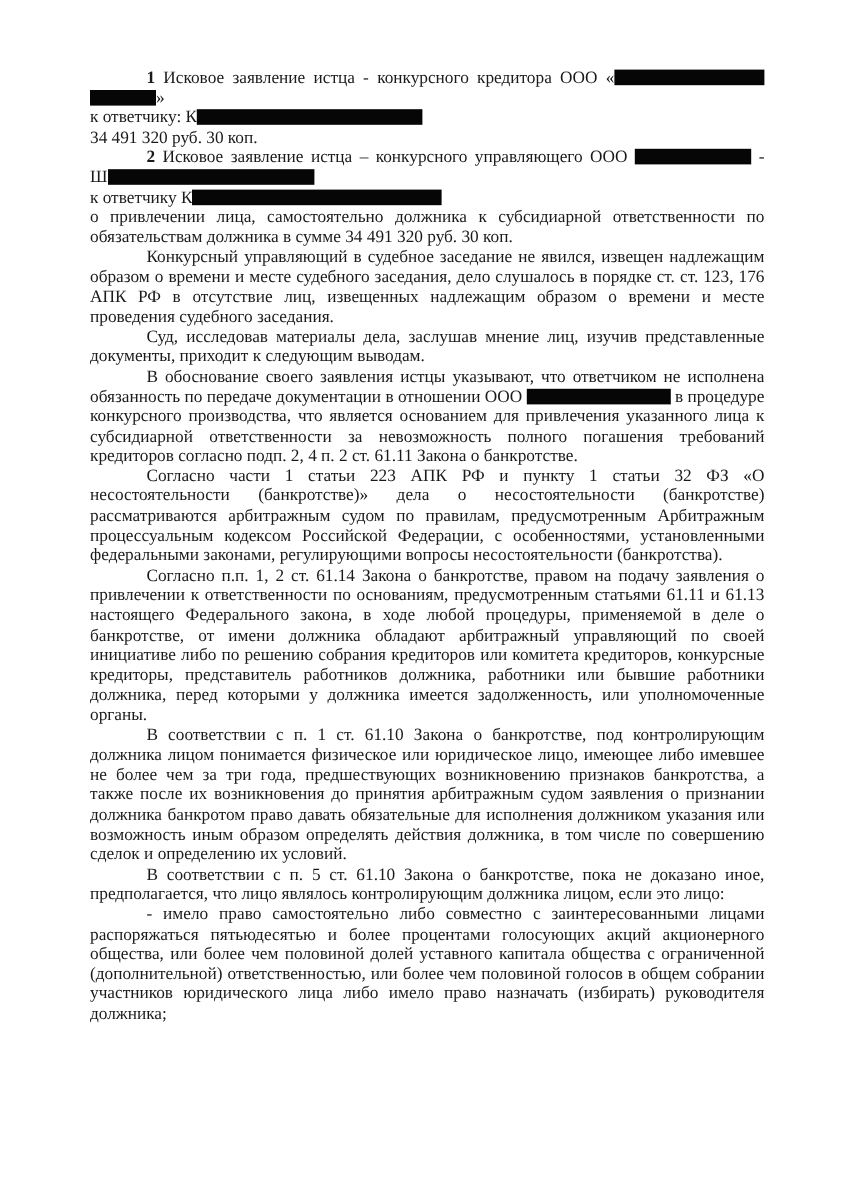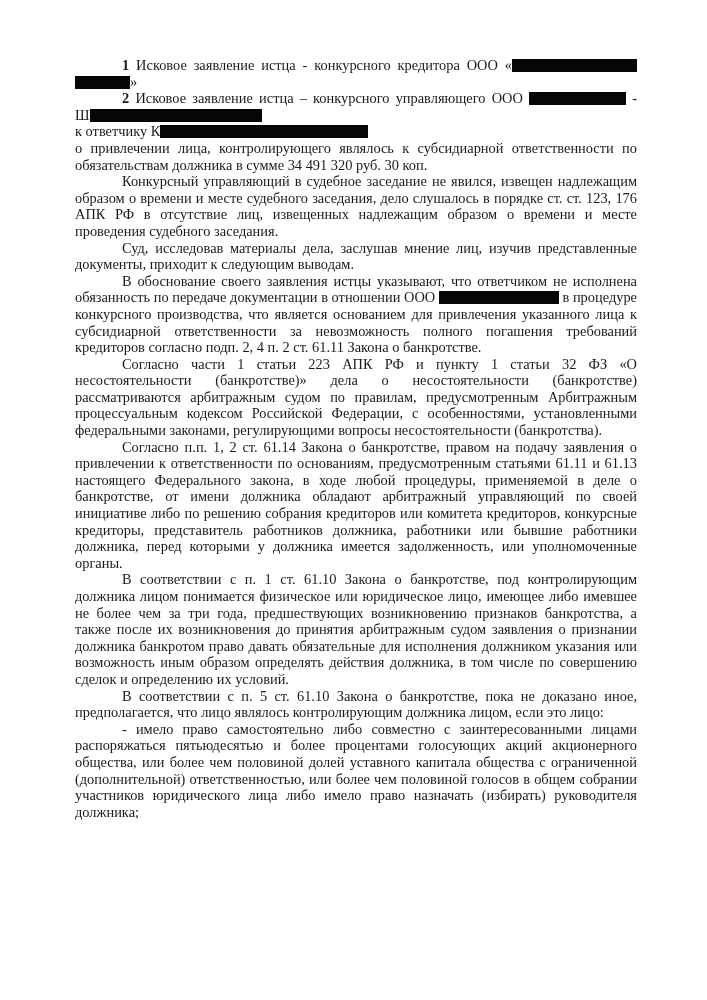--- a/index.html
+++ b/index.html
@@ -36,24 +36,26 @@
     vertical-align: -2px;
   }
 </style>
 </head>
 <body>
 
 <div class="page">
   <div class="text-block">
       <p class="line indent fill"><span class="bold-num">1</span><span> Исковое заявление истца - конкурсного кредитора ООО «</span><span class="redact" style="width: 125px; background: rgb(6, 6, 6);"></span></p>
       <p class="line"><span class="redact" style="width: 55px; background: rgb(6, 6, 6);"></span><span>»</span></p>
+      <p class="line"><span>к ответчику: К</span><span class="redact" style="width: 188px; background: rgb(6, 6, 6);"></span></p>
+      <p class="line"><span>34 491 320 руб. 30 коп.</span></p>
       <p class="line indent fill"><span class="bold-num">2</span><span> Исковое заявление истца – конкурсного управляющего ООО </span><span class="redact" style="width: 97px; background: rgb(6, 6, 6);"></span><span> -</span></p>
       <p class="line"><span>Ш</span><span class="redact" style="width: 172px; background: rgb(6, 6, 6);"></span></p>
       <p class="line"><span>к ответчику К</span><span class="redact" style="width: 208px; background: rgb(6, 6, 6);"></span></p>
-      <p class="line fill"><span>о привлечении лица, контролирующего являлось к субсидиарной ответственности по</span></p>
+      <p class="line fill"><span>о привлечении лица, самостоятельно должника к субсидиарной ответственности по</span></p>
       <p class="line"><span>обязательствам должника в сумме 34 491 320 руб. 30 коп.</span></p>
       <p class="para"><span>Конкурсный управляющий в судебное заседание не явился, извещен надлежащим образом о времени и месте судебного заседания, дело слушалось в порядке ст. ст. 123, 176 АПК РФ в отсутствие лиц, извещенных надлежащим образом о времени и месте проведения судебного заседания.</span></p>
       <p class="para"><span>Суд, исследовав материалы дела, заслушав мнение лиц, изучив представленные документы, приходит к следующим выводам.</span></p>
       <p class="para"><span>В обоснование своего заявления истцы указывают, что ответчиком не исполнена обязанность по передаче документации в отношении ООО </span><span class="redact" style="width: 120px; background: rgb(6, 6, 6);"></span><span> в процедуре конкурсного производства, что является основанием для привлечения указанного лица к субсидиарной ответственности за невозможность полного погашения требований кредиторов согласно подп. 2, 4 п. 2 ст. 61.11 Закона о банкротстве.</span></p>
       <p class="para"><span>Согласно части 1 статьи 223 АПК РФ и пункту 1 статьи 32 ФЗ «О несостоятельности (банкротстве)» дела о несостоятельности (банкротстве) рассматриваются арбитражным судом по правилам, предусмотренным Арбитражным процессуальным кодексом Российской Федерации, с особенностями, установленными федеральными законами, регулирующими вопросы несостоятельности (банкротства).</span></p>
       <p class="para"><span>Согласно п.п. 1, 2 ст. 61.14 Закона о банкротстве, правом на подачу заявления о привлечении к ответственности по основаниям, предусмотренным статьями 61.11 и 61.13 настоящего Федерального закона, в ходе любой процедуры, применяемой в деле о банкротстве, от имени должника обладают арбитражный управляющий по своей инициативе либо по решению собрания кредиторов или комитета кредиторов, конкурсные кредиторы, представитель работников должника, работники или бывшие работники должника, перед которыми у должника имеется задолженность, или уполномоченные органы.</span></p>
       <p class="para"><span>В соответствии с п. 1 ст. 61.10 Закона о банкротстве, под контролирующим должника лицом понимается физическое или юридическое лицо, имеющее либо имевшее не более чем за три года, предшествующих возникновению признаков банкротства, а также после их возникновения до принятия арбитражным судом заявления о признании должника банкротом право давать обязательные для исполнения должником указания или возможность иным образом определять действия должника, в том числе по совершению сделок и определению их условий.</span></p>
       <p class="para"><span>В соответствии с п. 5 ст. 61.10 Закона о банкротстве, пока не доказано иное, предполагается, что лицо являлось контролирующим должника лицом, если это лицо:</span></p>
       <p class="para"><span>- имело право самостоятельно либо совместно с заинтересованными лицами распоряжаться пятьюдесятью и более процентами голосующих акций акционерного общества, или более чем половиной долей уставного капитала общества с ограниченной (дополнительной) ответственностью, или более чем половиной голосов в общем собрании участников юридического лица либо имело право назначать (избирать) руководителя должника;</span></p>
     </div>

